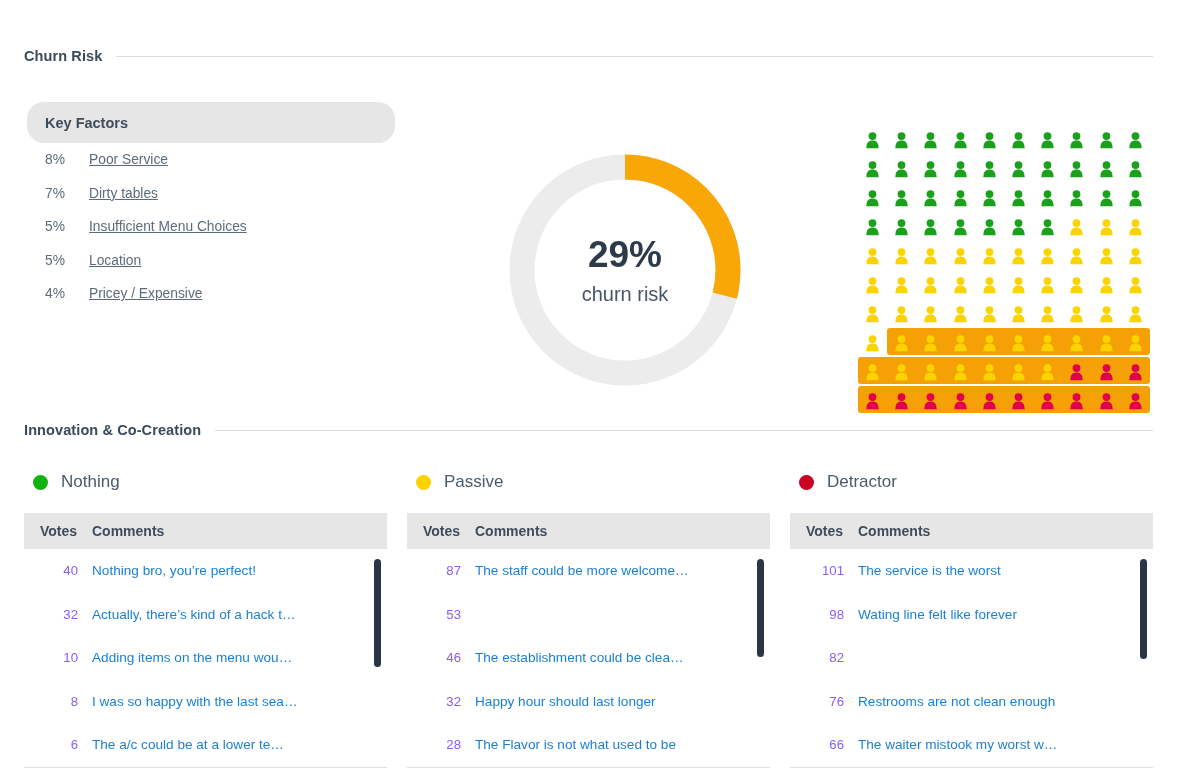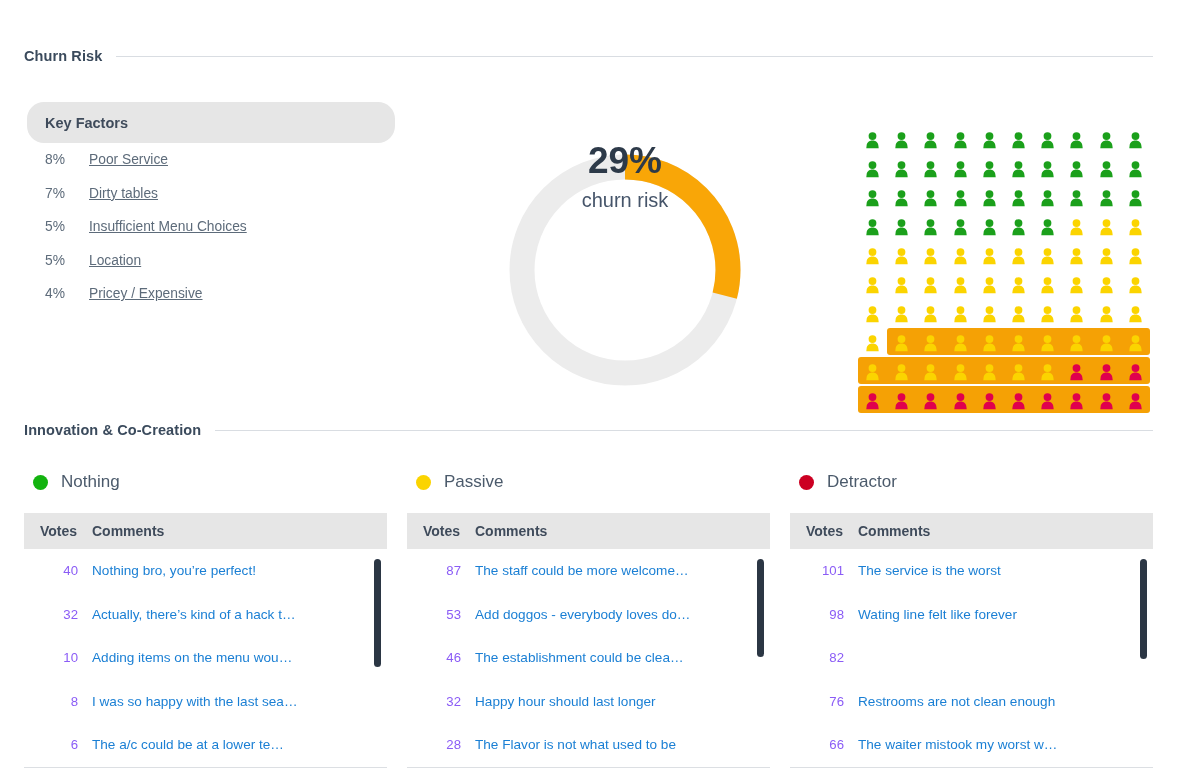--- a/index.html
+++ b/index.html
@@ -40,21 +40,21 @@
     padding-left: 18px; font-size: 13.8px; color: #5d6b7a;
   }
   .kf-pct { width: 44px; flex: 0 0 44px; color:#5d6b7a; }
   .kf-label { color:#5d6b7a;text-decoration:underline; }
 
   
   .donut-wrap { position:absolute; left:497px; top:78px; width:256px; height:256px; }
   .donut-wrap svg { display:block; }
   .donut-center {
     position:absolute; inset:0; display:flex; flex-direction:column;
-    align-items:center; gap:2px;
+    align-items:center; justify-content:center; gap:2px;
   }
   .donut-pct { font-size: 37px; font-weight: 700; color:#2d3a49; line-height:1; }
   .donut-label { font-size: 20px; color:#46556a; line-height:1.1; margin-top:8px; }
 
   
   .picto { position:absolute; left:858px; top:62px; width:292px; height:285px; }
   .picto-row { position:relative; height:29px; }
   .picto-band {
     position:absolute; top:-1.5px; height:27px;
     background:#f5a105; border-radius:3px;
@@ -841,21 +841,20 @@
             <div class="tbl-head">
               <span class="th-votes">Votes</span>
               <span class="th-comments">Comments</span>
             </div>
             <div class="tbl-row">
               <span class="td-votes">87</span>
               <span class="td-comment">The staff could be more welcome…</span>
             </div>
             <div class="tbl-row">
               <span class="td-votes">53</span>
-              <span class="td-comment">Add doggos - everybody loves do…</span>
             </div>
             <div class="tbl-row">
               <span class="td-votes">46</span>
               <span class="td-comment">The establishment could be clea…</span>
             </div>
             <div class="tbl-row">
               <span class="td-votes">32</span>
               <span class="td-comment">Happy hour should last longer</span>
             </div>
             <div class="tbl-row">

